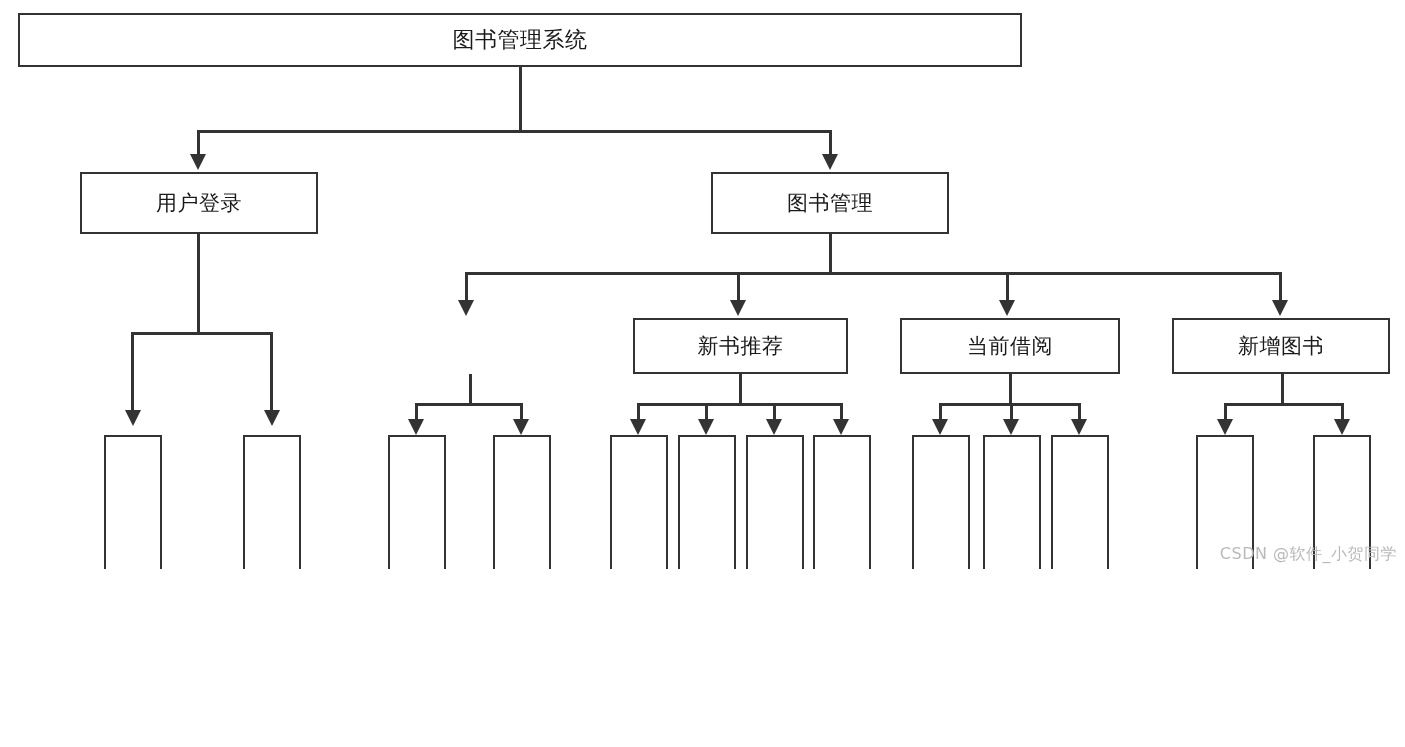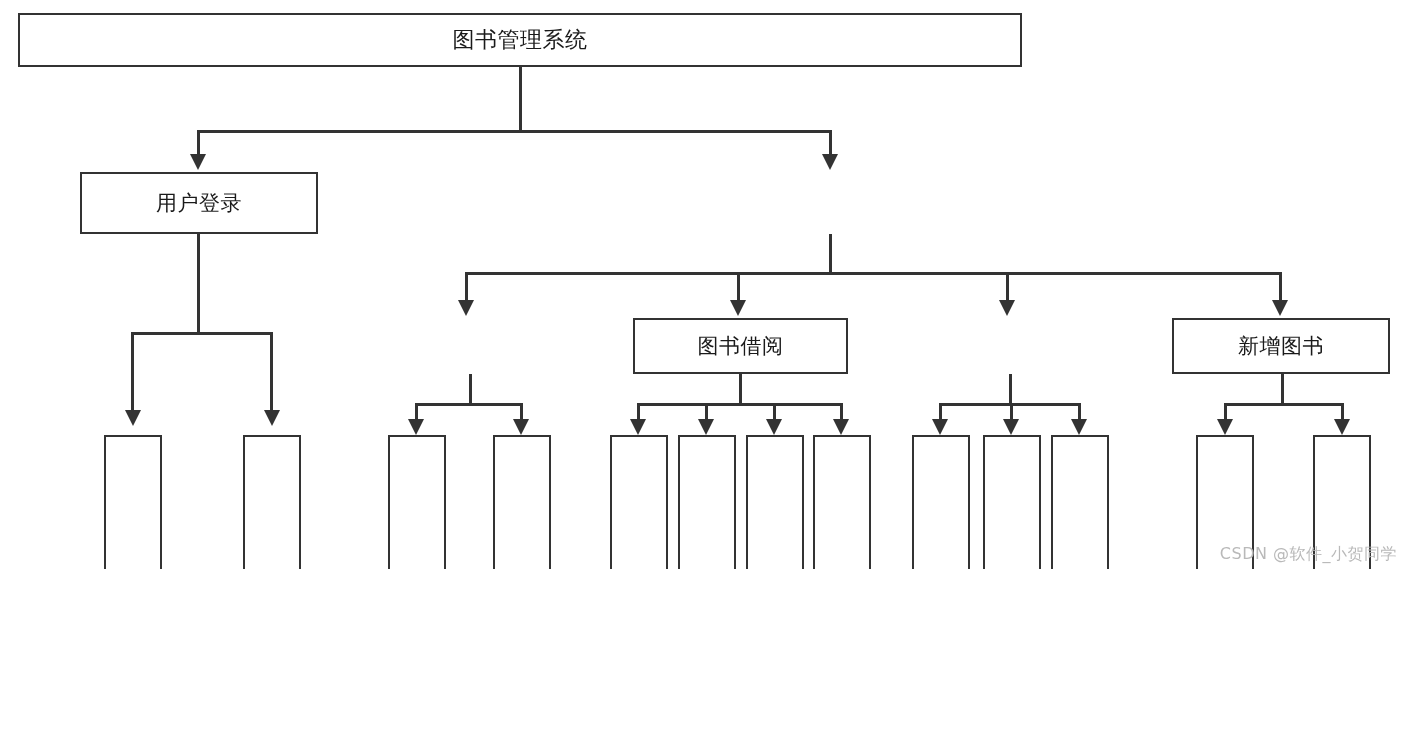--- a/index.html
+++ b/index.html
@@ -91,20 +91,23 @@
 
   <div class="conn v" style="left:519px; top:67px; height:65px;"></div>
   <div class="conn h" style="left:197px; top:130px; width:634px;"></div>
   <div class="conn v" style="left:197px; top:130px; height:26px;"></div>
   <div class="conn v" style="left:829px; top:130px; height:26px;"></div>
   <div class="arrow" style="left:190px; top:154px;"></div>
   <div class="arrow" style="left:822px; top:154px;"></div>
 
   <div class="node horiz" style="left:80px; top:172px; width:238px; height:62px;">
     <span class="node-label">用户登录</span>
+  </div>
+  <div class="node horiz" style="left:711px; top:172px; width:238px; height:62px;">
+    <span class="node-label">图书管理</span>
   </div>
 
   <div class="conn v" style="left:197px; top:234px; height:100px;"></div>
   <div class="conn h" style="left:131px; top:332px; width:139px;"></div>
   <div class="conn v" style="left:131px; top:332px; height:80px;"></div>
   <div class="conn v" style="left:270px; top:332px; height:80px;"></div>
   <div class="arrow" style="left:125px; top:410px;"></div>
   <div class="arrow" style="left:264px; top:410px;"></div>
 
   <div class="conn v" style="left:829px; top:234px; height:40px;"></div>
@@ -112,21 +115,24 @@
   <div class="conn v" style="left:465px; top:272px; height:30px;"></div>
   <div class="conn v" style="left:737px; top:272px; height:30px;"></div>
   <div class="conn v" style="left:1006px; top:272px; height:30px;"></div>
   <div class="conn v" style="left:1279px; top:272px; height:30px;"></div>
   <div class="arrow" style="left:458px; top:300px;"></div>
   <div class="arrow" style="left:730px; top:300px;"></div>
   <div class="arrow" style="left:999px; top:300px;"></div>
   <div class="arrow" style="left:1272px; top:300px;"></div>
 
   <div class="node horiz" style="left:633px; top:318px; width:215px; height:56px;">
-    <span class="node-label">图书借阅</span>
+    <span class="node-label">新书推荐</span>
+  </div>
+  <div class="node horiz" style="left:900px; top:318px; width:220px; height:56px;">
+    <span class="node-label">当前借阅</span>
   </div>
   <div class="node horiz" style="left:1172px; top:318px; width:218px; height:56px;">
     <span class="node-label">新增图书</span>
   </div>
 
   <div class="conn v" style="left:469px; top:374px; height:31px;"></div>
   <div class="conn h" style="left:415px; top:403px; width:107px;"></div>
   <div class="conn v" style="left:415px; top:403px; height:18px;"></div>
   <div class="conn v" style="left:520px; top:403px; height:18px;"></div>
   <div class="arrow" style="left:408px; top:419px;"></div>

